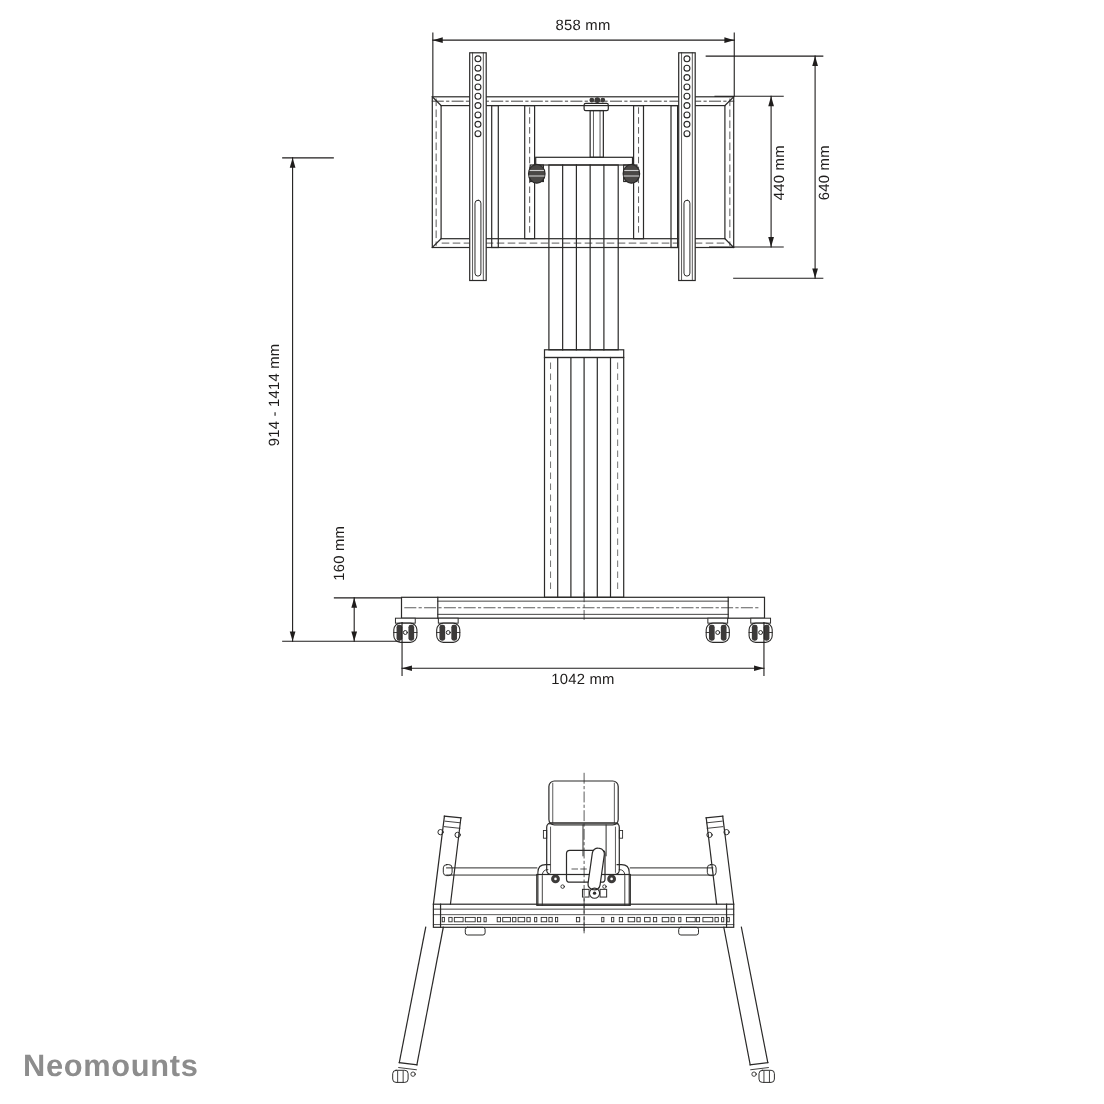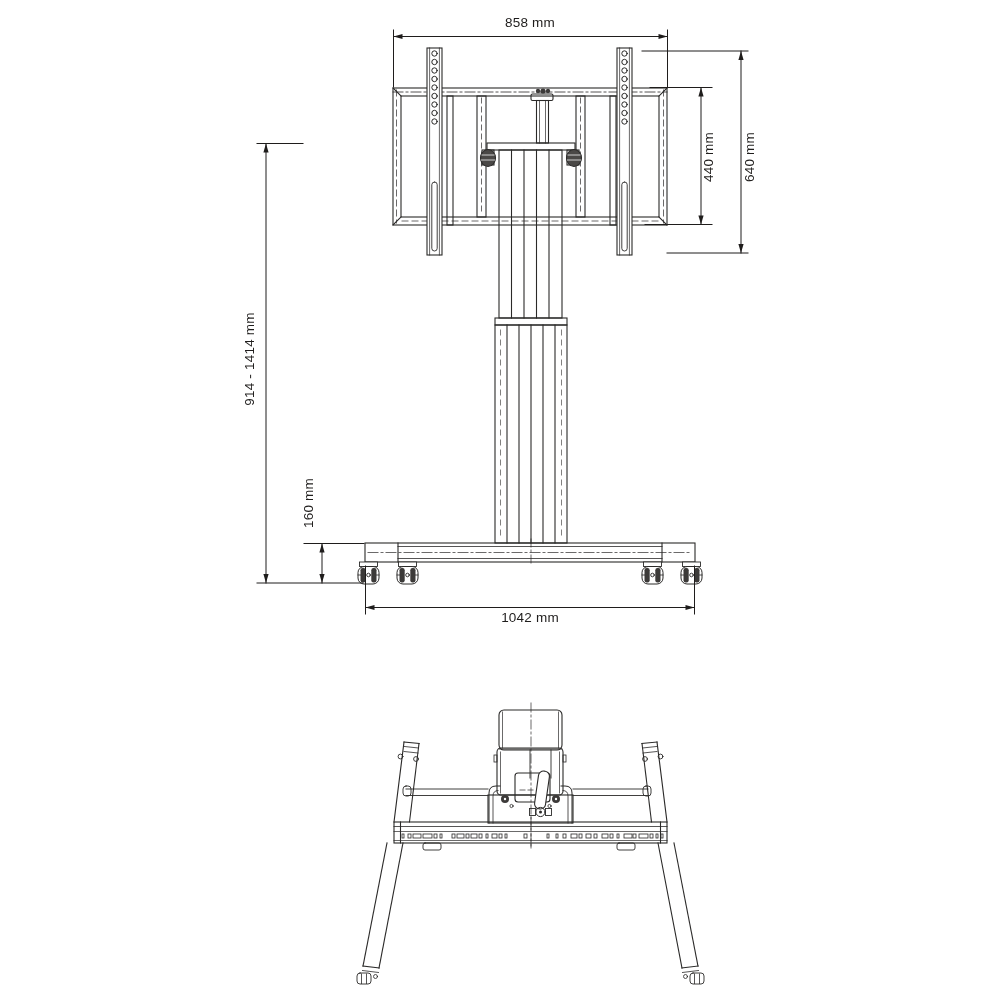--- a/index.html
+++ b/index.html
@@ -335,14 +335,15 @@
       <g>
         <rect x="690" y="973" width="14" height="11" rx="3" stroke-width="0.9"></rect>
         <line x1="694.5" y1="974" x2="694.5" y2="983.5" stroke-width="0.8"></line>
         <line x1="699.5" y1="974" x2="699.5" y2="983.5" stroke-width="0.8"></line>
         <circle cx="685.5" cy="976.5" r="2" stroke-width="0.8"></circle>
       </g>
     </g>
   </g>
 </svg>
 
+<div class="logo">Neomounts</div>
 
 </div>
 
 </body></html>

